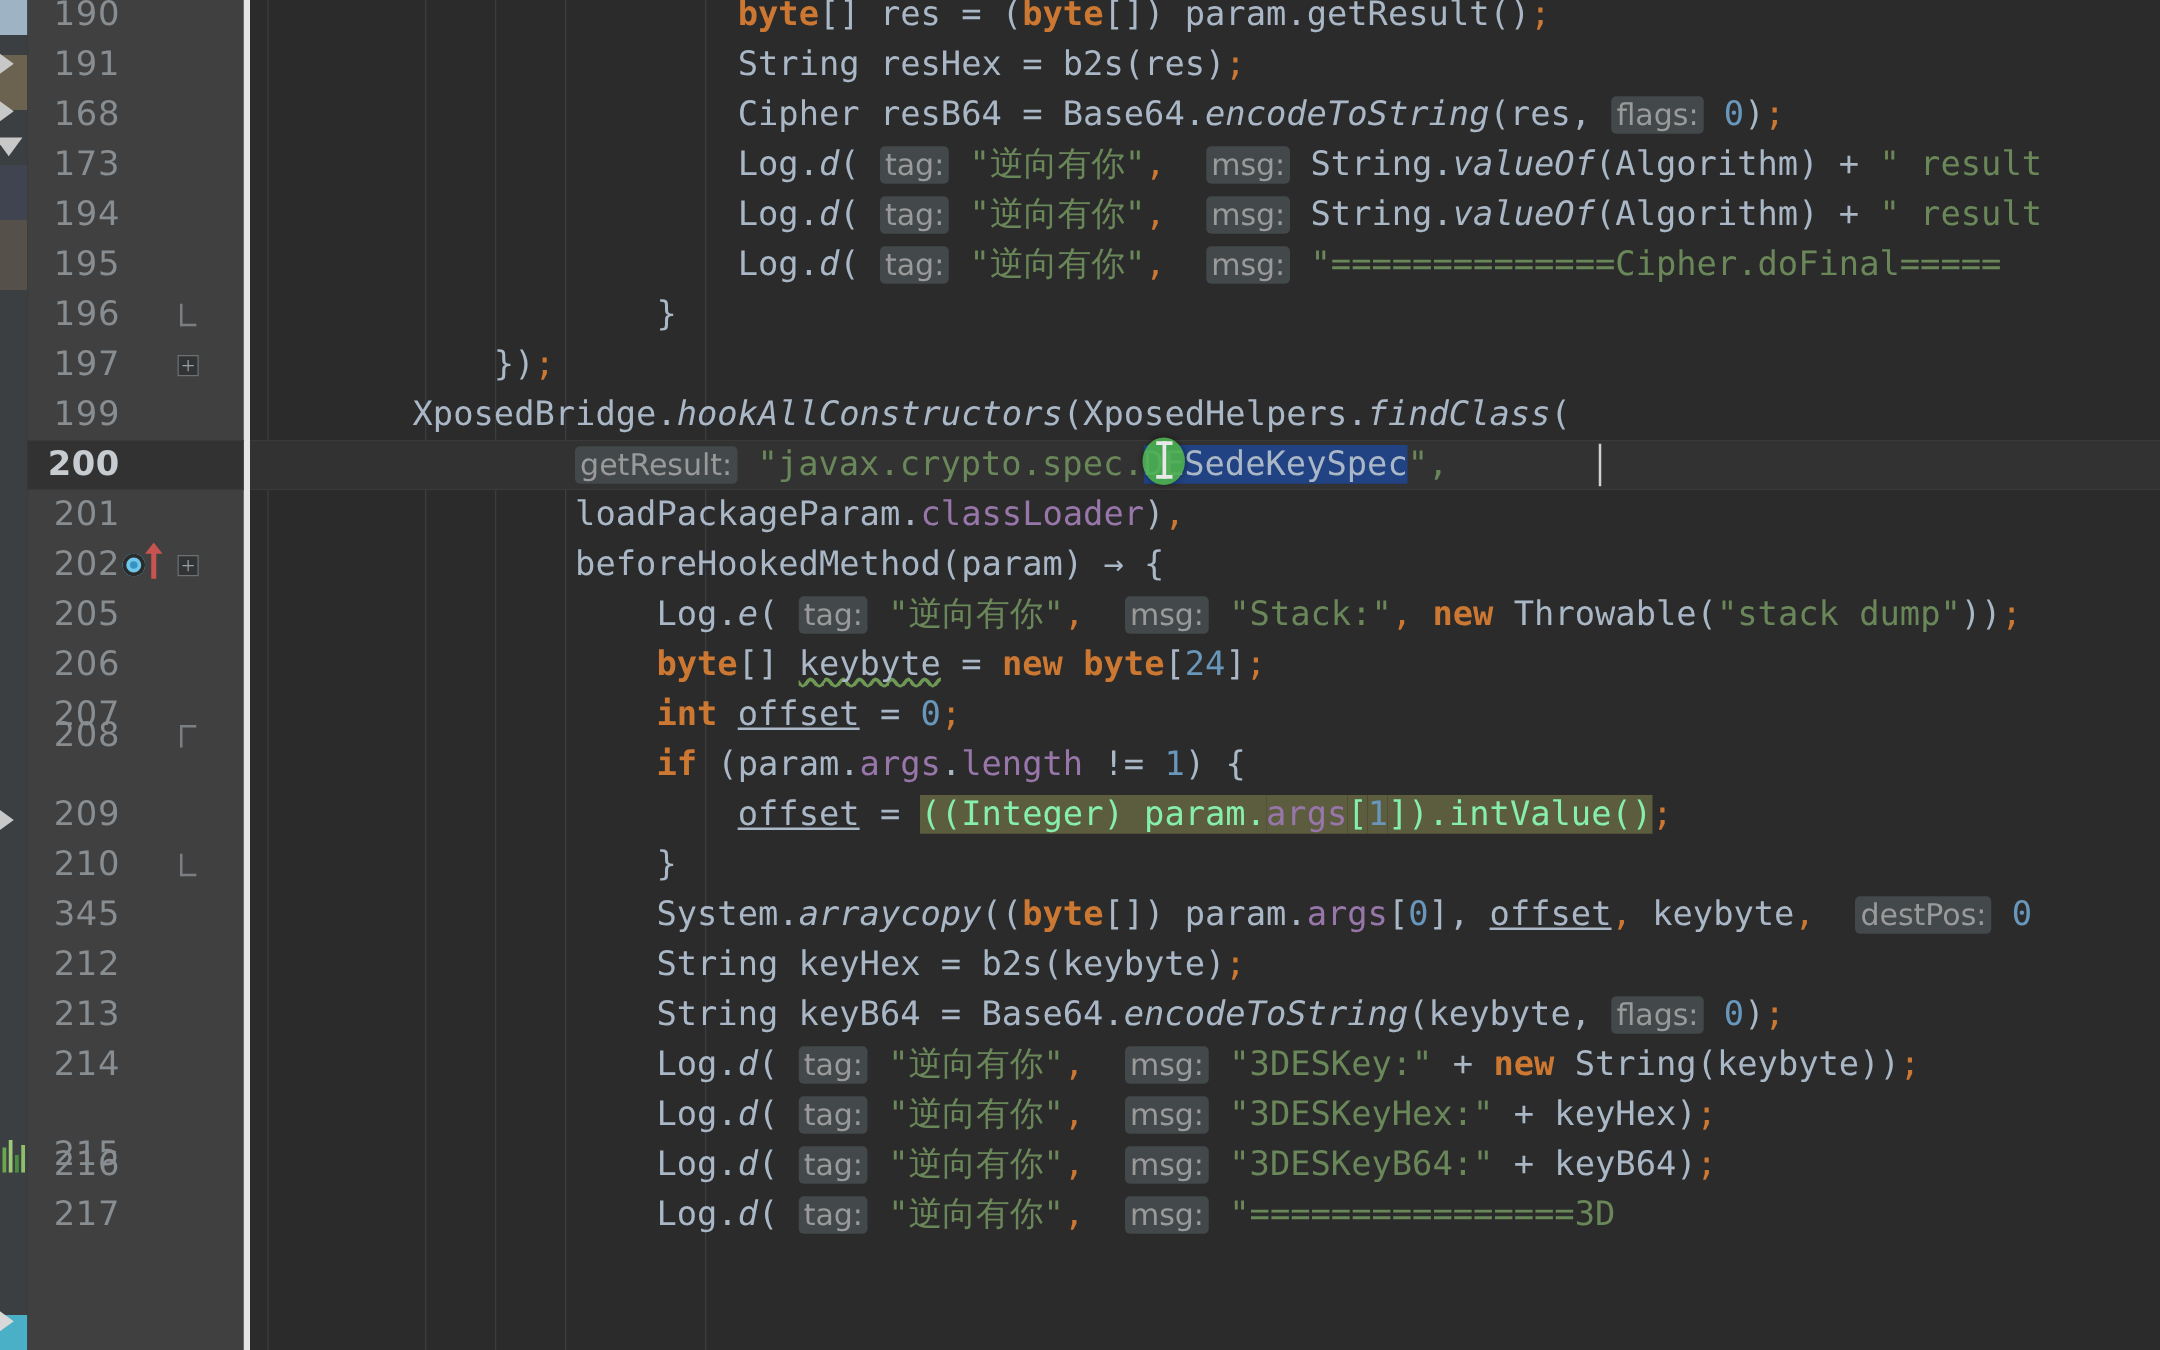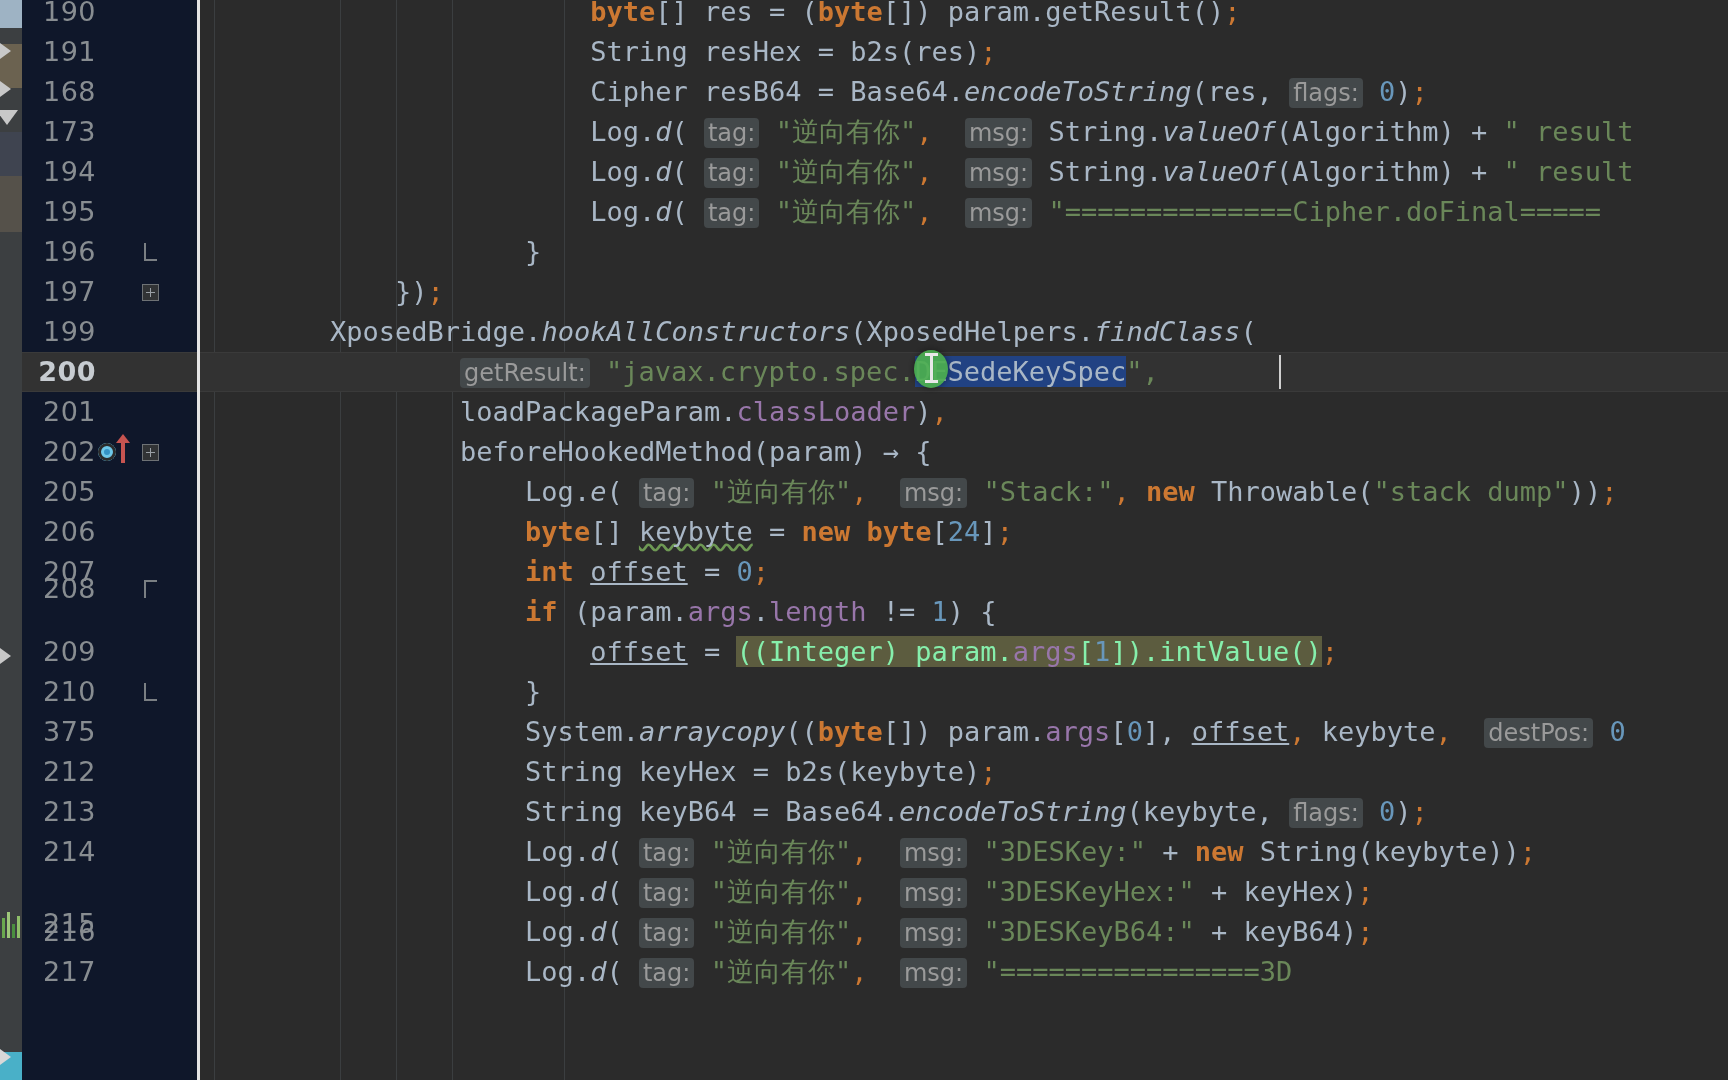--- a/index.html
+++ b/index.html
@@ -47,22 +47,22 @@
   .rail-bars {
     position: absolute; left: 2px; display: flex; gap: 2px; align-items: flex-end;
   }
   .rail-bars i { display: block; width: 3px; }
 
   
   .gutter {
     position: relative;
     width: 178px;
     flex: 0 0 178px;
-    background: #0f172a;
-    border-right: 3px solid #e5e5e5;
+    background: #404040;
+    border-right: 5px solid #e5e5e5;
     overflow: hidden;
   }
   .gutter-line {
     position: absolute;
     left: 0; width: 178px;
     height: 40px;
     line-height: 40px;
   }
   .ln {
     position: absolute;
@@ -303,21 +303,21 @@
         <span class="fold-brace top"></span>
       </div>
       <div class="gutter-line" style="top: 632px;">
         <span class="ln">209</span>
       </div>
       <div class="gutter-line" style="top: 672px;">
         <span class="ln">210</span>
         <span class="fold-brace bottom"></span>
       </div>
       <div class="gutter-line" style="top: 712px;">
-        <span class="ln">375</span>
+        <span class="ln">345</span>
       </div>
       <div class="gutter-line" style="top: 752px;">
         <span class="ln">212</span>
       </div>
       <div class="gutter-line" style="top: 792px;">
         <span class="ln">213</span>
       </div>
       <div class="gutter-line" style="top: 832px;">
         <span class="ln">214</span>
       </div>

